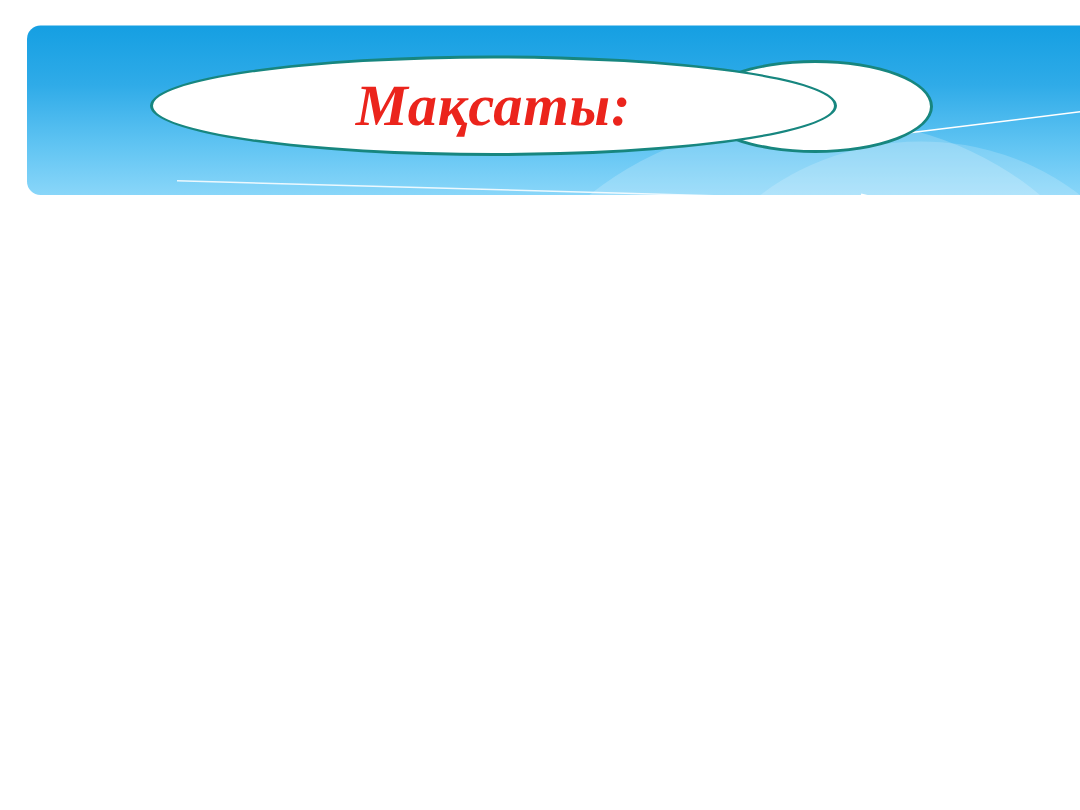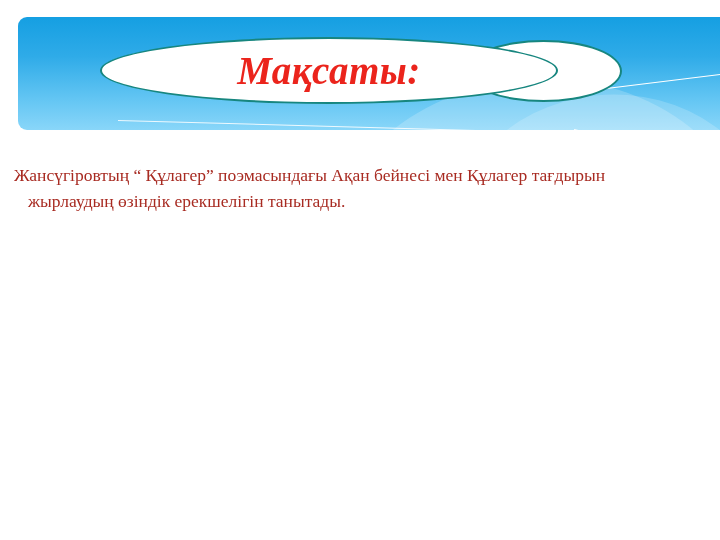--- a/index.html
+++ b/index.html
@@ -153,14 +153,13 @@
   <div class="swoosh swoosh-2"></div>
   <div class="swoosh swoosh-3"></div>
 
   <div class="banner-ellipse" id="ellipse-secondary"></div>
   <div class="banner-ellipse" id="ellipse-main"></div>
 
   <div id="banner-title">Мақсаты:</div>
 </div>
 
 <div id="body-content">
-  <p class="body-paragraph">Жансүгіровтың “ Құлагер” поэмасындағы Ақан бейнесі мен Құлагер тағдырын жырлаудың өзіндік ерекшелігін танытады.</p>
 </div>
 
 </body></html>

